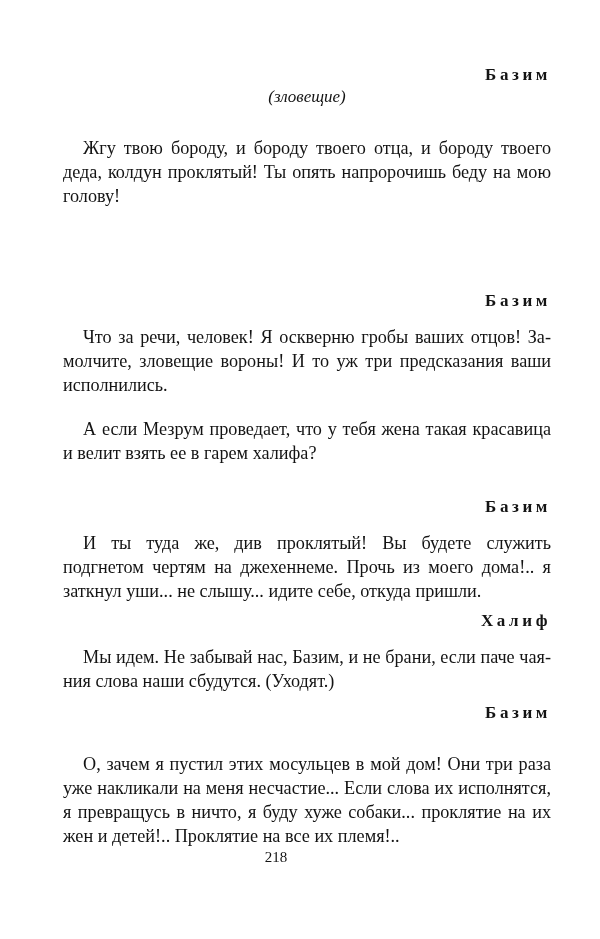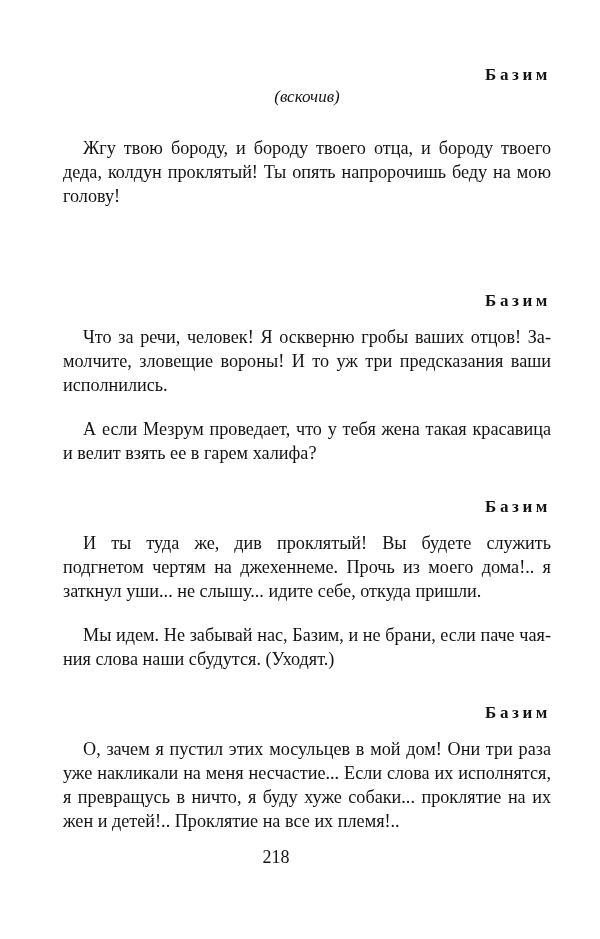--- a/index.html
+++ b/index.html
@@ -54,32 +54,32 @@
       left: 0;
       width: 488px;
     }
     .page-number {
       position: absolute;
       left: 0;
       width: 552px;
       top: 846px;
       text-align: center;
       font-family: "Liberation Serif", "DejaVu Serif", serif;
-      font-size: 18px;
+      font-size: 15px;
       line-height: 22px;
     }
   </style>
 </head>
 <body>
 
 <div class="page">
 
   <div class="block" style="top:0px;">
     <p class="speaker">Базим</p>
-    <p class="remark">(вскочив)</p>
+    <p class="remark">(зловещие)</p>
     <p class="speech" style="margin-top:28px;">Жгу твою бороду, и бороду твоего отца, и бороду твоего деда, колдун проклятый! Ты опять напророчишь беду на мою голову!</p>
   </div>
 
   <div class="block" style="top:135px;">
   </div>
 
   <div class="block" style="top:226px;">
     <p class="speaker">Базим</p>
     <p class="speech" style="margin-top:13px;">Что за речи, человек! Я оскверню гробы ваших отцов! За­молчите, зловещие вороны! И то уж три предсказания ваши исполнились.</p>
   </div>
@@ -87,23 +87,24 @@
   <div class="block" style="top:340px;">
     <p class="speech" style="margin-top:13px;">А если Мезрум проведает, что у тебя жена такая красавица и велит взять ее в гарем халифа?</p>
   </div>
 
   <div class="block" style="top:432px;">
     <p class="speaker">Базим</p>
     <p class="speech" style="margin-top:13px;">И ты туда же, див проклятый! Вы будете служить подгнетом чертям на джехеннеме. Прочь из моего дома!.. я заткнул уши... не слышу... идите себе, откуда пришли.</p>
   </div>
 
   <div class="block" style="top:546px;">
+    <p class="speaker">Халиф</p>
     <p class="speech" style="margin-top:13px;"><span>Мы идем. Не забывай нас, Базим, и не брани, если паче чая­ния слова наши сбудутся.</span> <span class="inline-remark">(Уходят.)</span></p>
   </div>
 
   <div class="block" style="top:638px;">
     <p class="speaker">Базим</p>
-    <p class="speech" style="margin-top:13px;">О, зачем я пустил этих мосульцев в мой дом! Они три раза уже накликали на меня несчастие... Если слова их исполнятся, я превращусь в ничто, я буду хуже собаки... проклятие на их жен и детей!.. Проклятие на все их племя!..</p>
+    <p class="speech" style="margin-top:28px;">О, зачем я пустил этих мосульцев в мой дом! Они три раза уже накликали на меня несчастие... Если слова их исполнятся, я превращусь в ничто, я буду хуже собаки... проклятие на их жен и детей!.. Проклятие на все их племя!..</p>
   </div>
 
 </div>
 
 <div class="page-number">218</div>
 
 </body></html>

